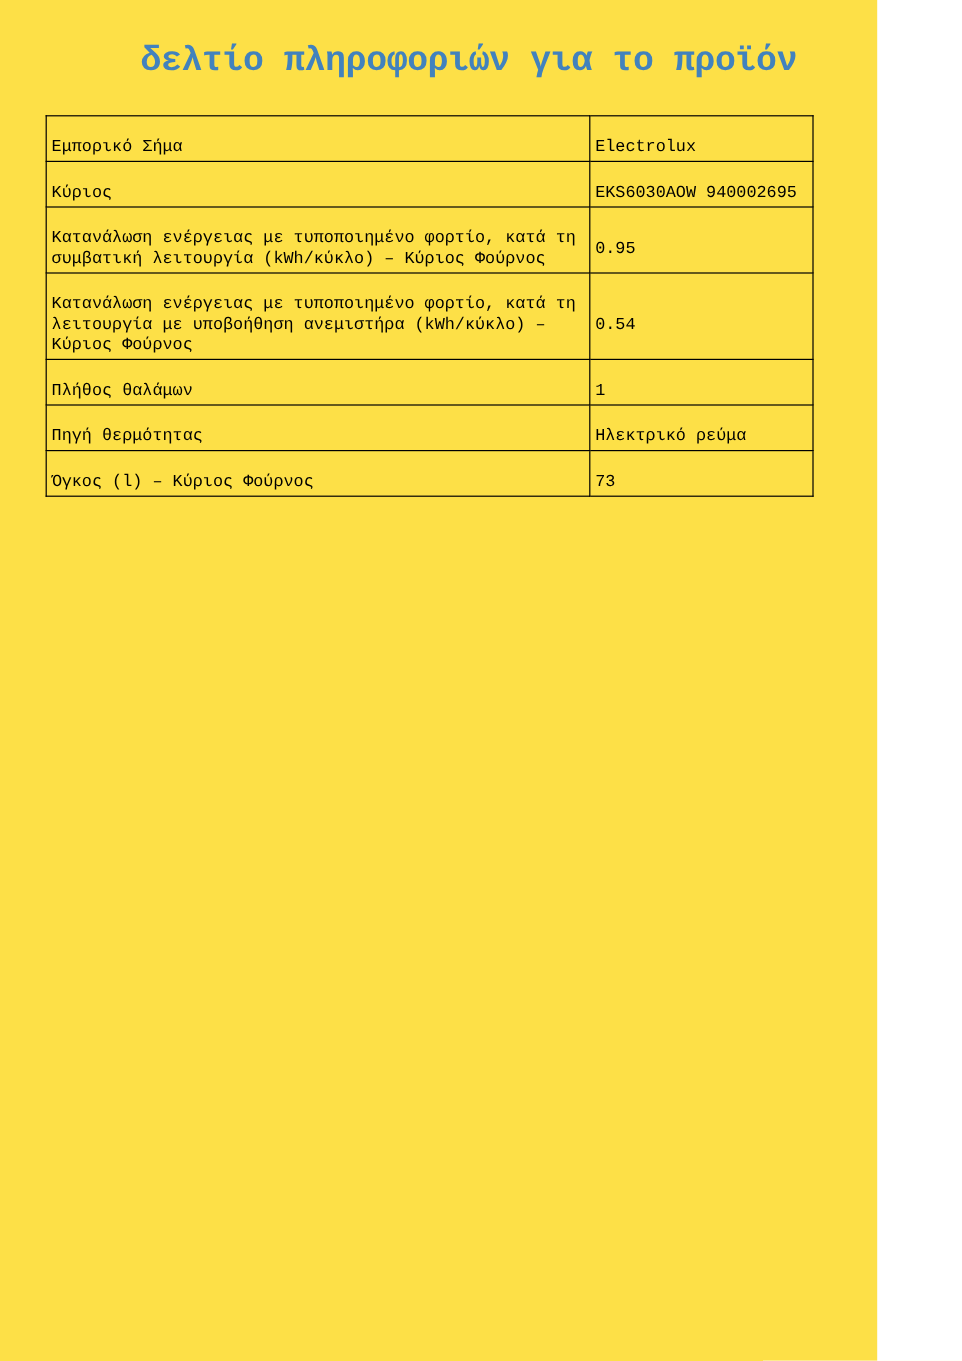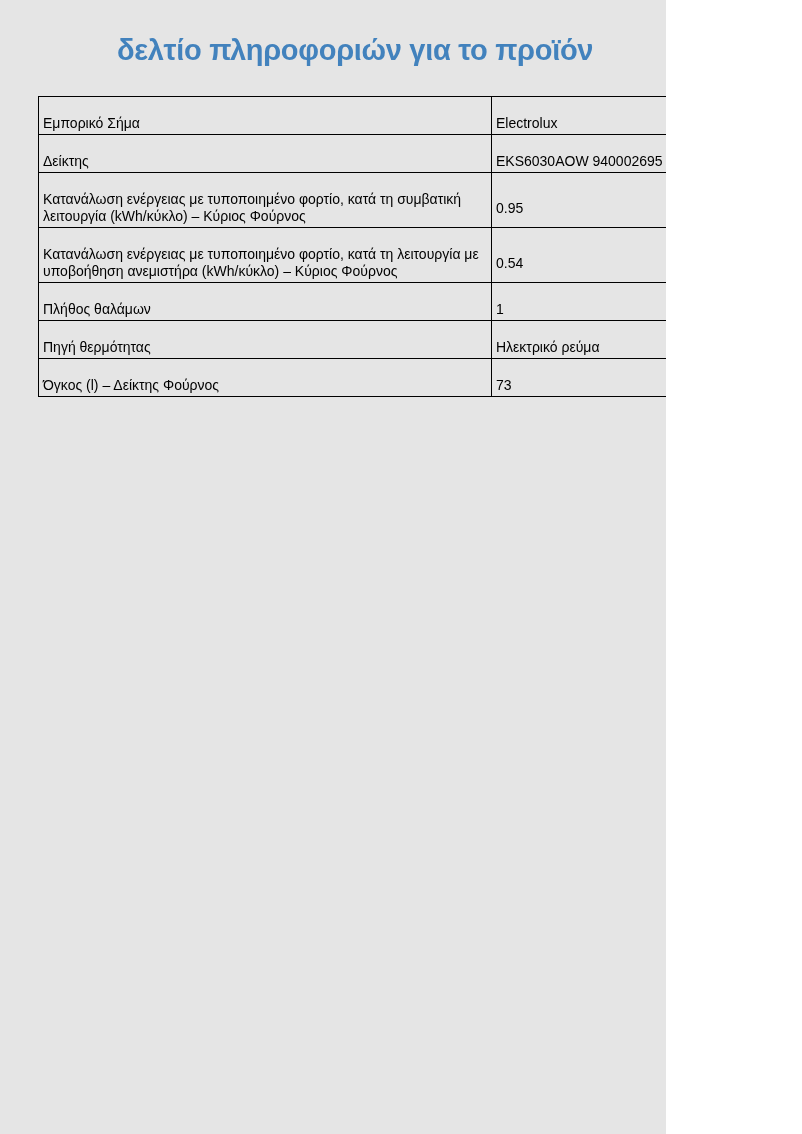--- a/index.html
+++ b/index.html
@@ -1,22 +1,22 @@
 <!DOCTYPE html>
 <html><head>
 <meta charset="utf-8">
 <style>
   * { margin: 0; padding: 0; box-sizing: border-box; }
   html, body { background: #ffffff; }
   .page {
     position: relative;
-    width: 666px;
+    width: 731px;
     height: 1134px;
-    background: #e5e5e5;
-    font-family: Liberation Sans, sans-serif;
+    background: #fde047;
+    font-family: Liberation Mono, monospace;
     overflow: hidden;
   }
   .doc-title {
     position: absolute;
     left: 117px;
     top: 34px;
     font-size: 29px;
     font-weight: bold;
     letter-spacing: -0.3px;
     color: #4282bd;
@@ -51,39 +51,39 @@
 
   <h1 class="doc-title">δελτίο πληροφοριών για το προϊόν</h1>
 
   <table class="spec-table">
     <tbody>
       <tr class="row-single">
         <td class="label-cell">Εμπορικό Σήμα</td>
         <td class="value-cell">Electrolux</td>
       </tr>
       <tr class="row-single">
-        <td class="label-cell">Δείκτης</td>
+        <td class="label-cell">Κύριος</td>
         <td class="value-cell">EKS6030AOW 940002695</td>
       </tr>
       <tr class="row-tall">
         <td class="label-cell">Κατανάλωση ενέργειας με τυποποιημένο φορτίο, κατά τη συμβατική λειτουργία (kWh/κύκλο) – Κύριος Φούρνος</td>
         <td class="value-cell">0.95</td>
       </tr>
       <tr class="row-tall">
         <td class="label-cell">Κατανάλωση ενέργειας με τυποποιημένο φορτίο, κατά τη λειτουργία με υποβοήθηση ανεμιστήρα (kWh/κύκλο) – Κύριος Φούρνος</td>
         <td class="value-cell">0.54</td>
       </tr>
       <tr class="row-single">
         <td class="label-cell">Πλήθος θαλάμων</td>
         <td class="value-cell">1</td>
       </tr>
       <tr class="row-single">
         <td class="label-cell">Πηγή θερμότητας</td>
         <td class="value-cell">Ηλεκτρικό ρεύμα</td>
       </tr>
       <tr class="row-single">
-        <td class="label-cell">Όγκος (l) – Δείκτης Φούρνος</td>
+        <td class="label-cell">Όγκος (l) – Κύριος Φούρνος</td>
         <td class="value-cell">73</td>
       </tr>
     </tbody>
   </table>
 
 </div>
 
 </body></html>

